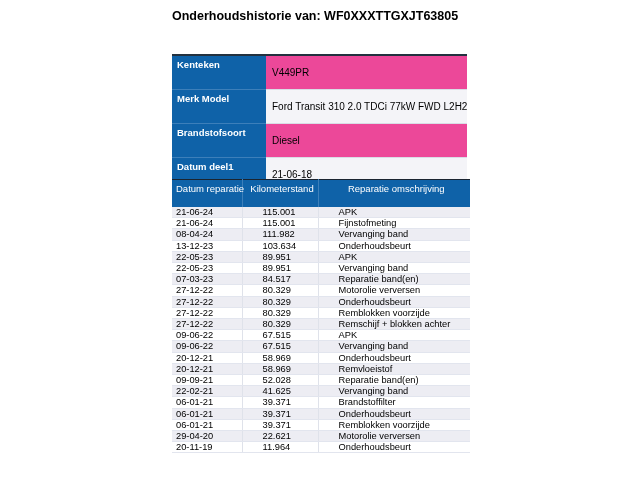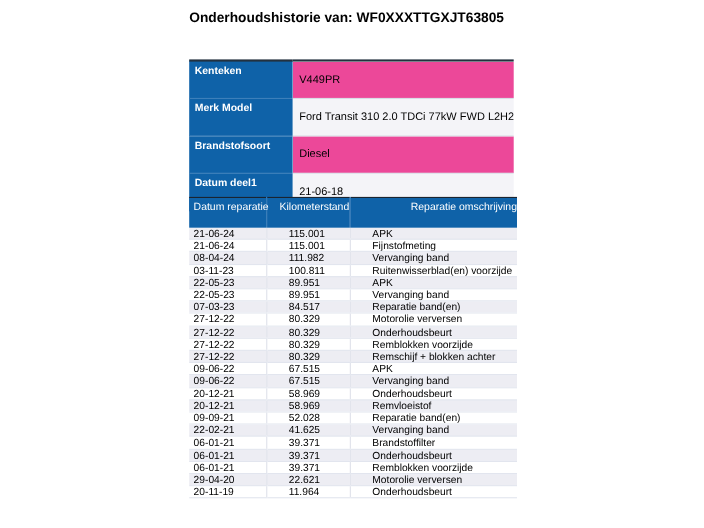--- a/index.html
+++ b/index.html
@@ -67,21 +67,21 @@
     top: 179px;
     width: 298px;
     border-top: 1px solid #1a2430;
     table-layout: fixed;
   }
   .history-table thead th {
     background: #0f62a8;
     color: #ffffff;
     font-size: 9.5px;
     font-weight: normal;
-    text-align: right;
+    text-align: center;
     vertical-align: top;
     padding: 3px 0 0 4px;
     height: 24px;
     white-space: nowrap;
   }
   .history-table thead th + th { border-left: 1px solid #3c7fba; }
   .history-table col.c-date { width: 70px; }
   .history-table col.c-km   { width: 76px; }
   .history-table col.c-desc { width: 152px; }
   .history-table tbody td {
@@ -149,23 +149,23 @@
           <td>21-06-24</td>
           <td>115.001</td>
           <td>Fijnstofmeting</td>
         </tr>
         <tr>
           <td>08-04-24</td>
           <td>111.982</td>
           <td>Vervanging band</td>
         </tr>
         <tr>
-          <td>03-11-23</td>
-          <td>100.811</td>
-          <td>Ruitenwisserblad(en) voorzijde</td>
+          <td>13-12-23</td>
+          <td>103.634</td>
+          <td>Onderhoudsbeurt</td>
         </tr>
         <tr>
           <td>22-05-23</td>
           <td>89.951</td>
           <td>APK</td>
         </tr>
         <tr>
           <td>22-05-23</td>
           <td>89.951</td>
           <td>Vervanging band</td>

